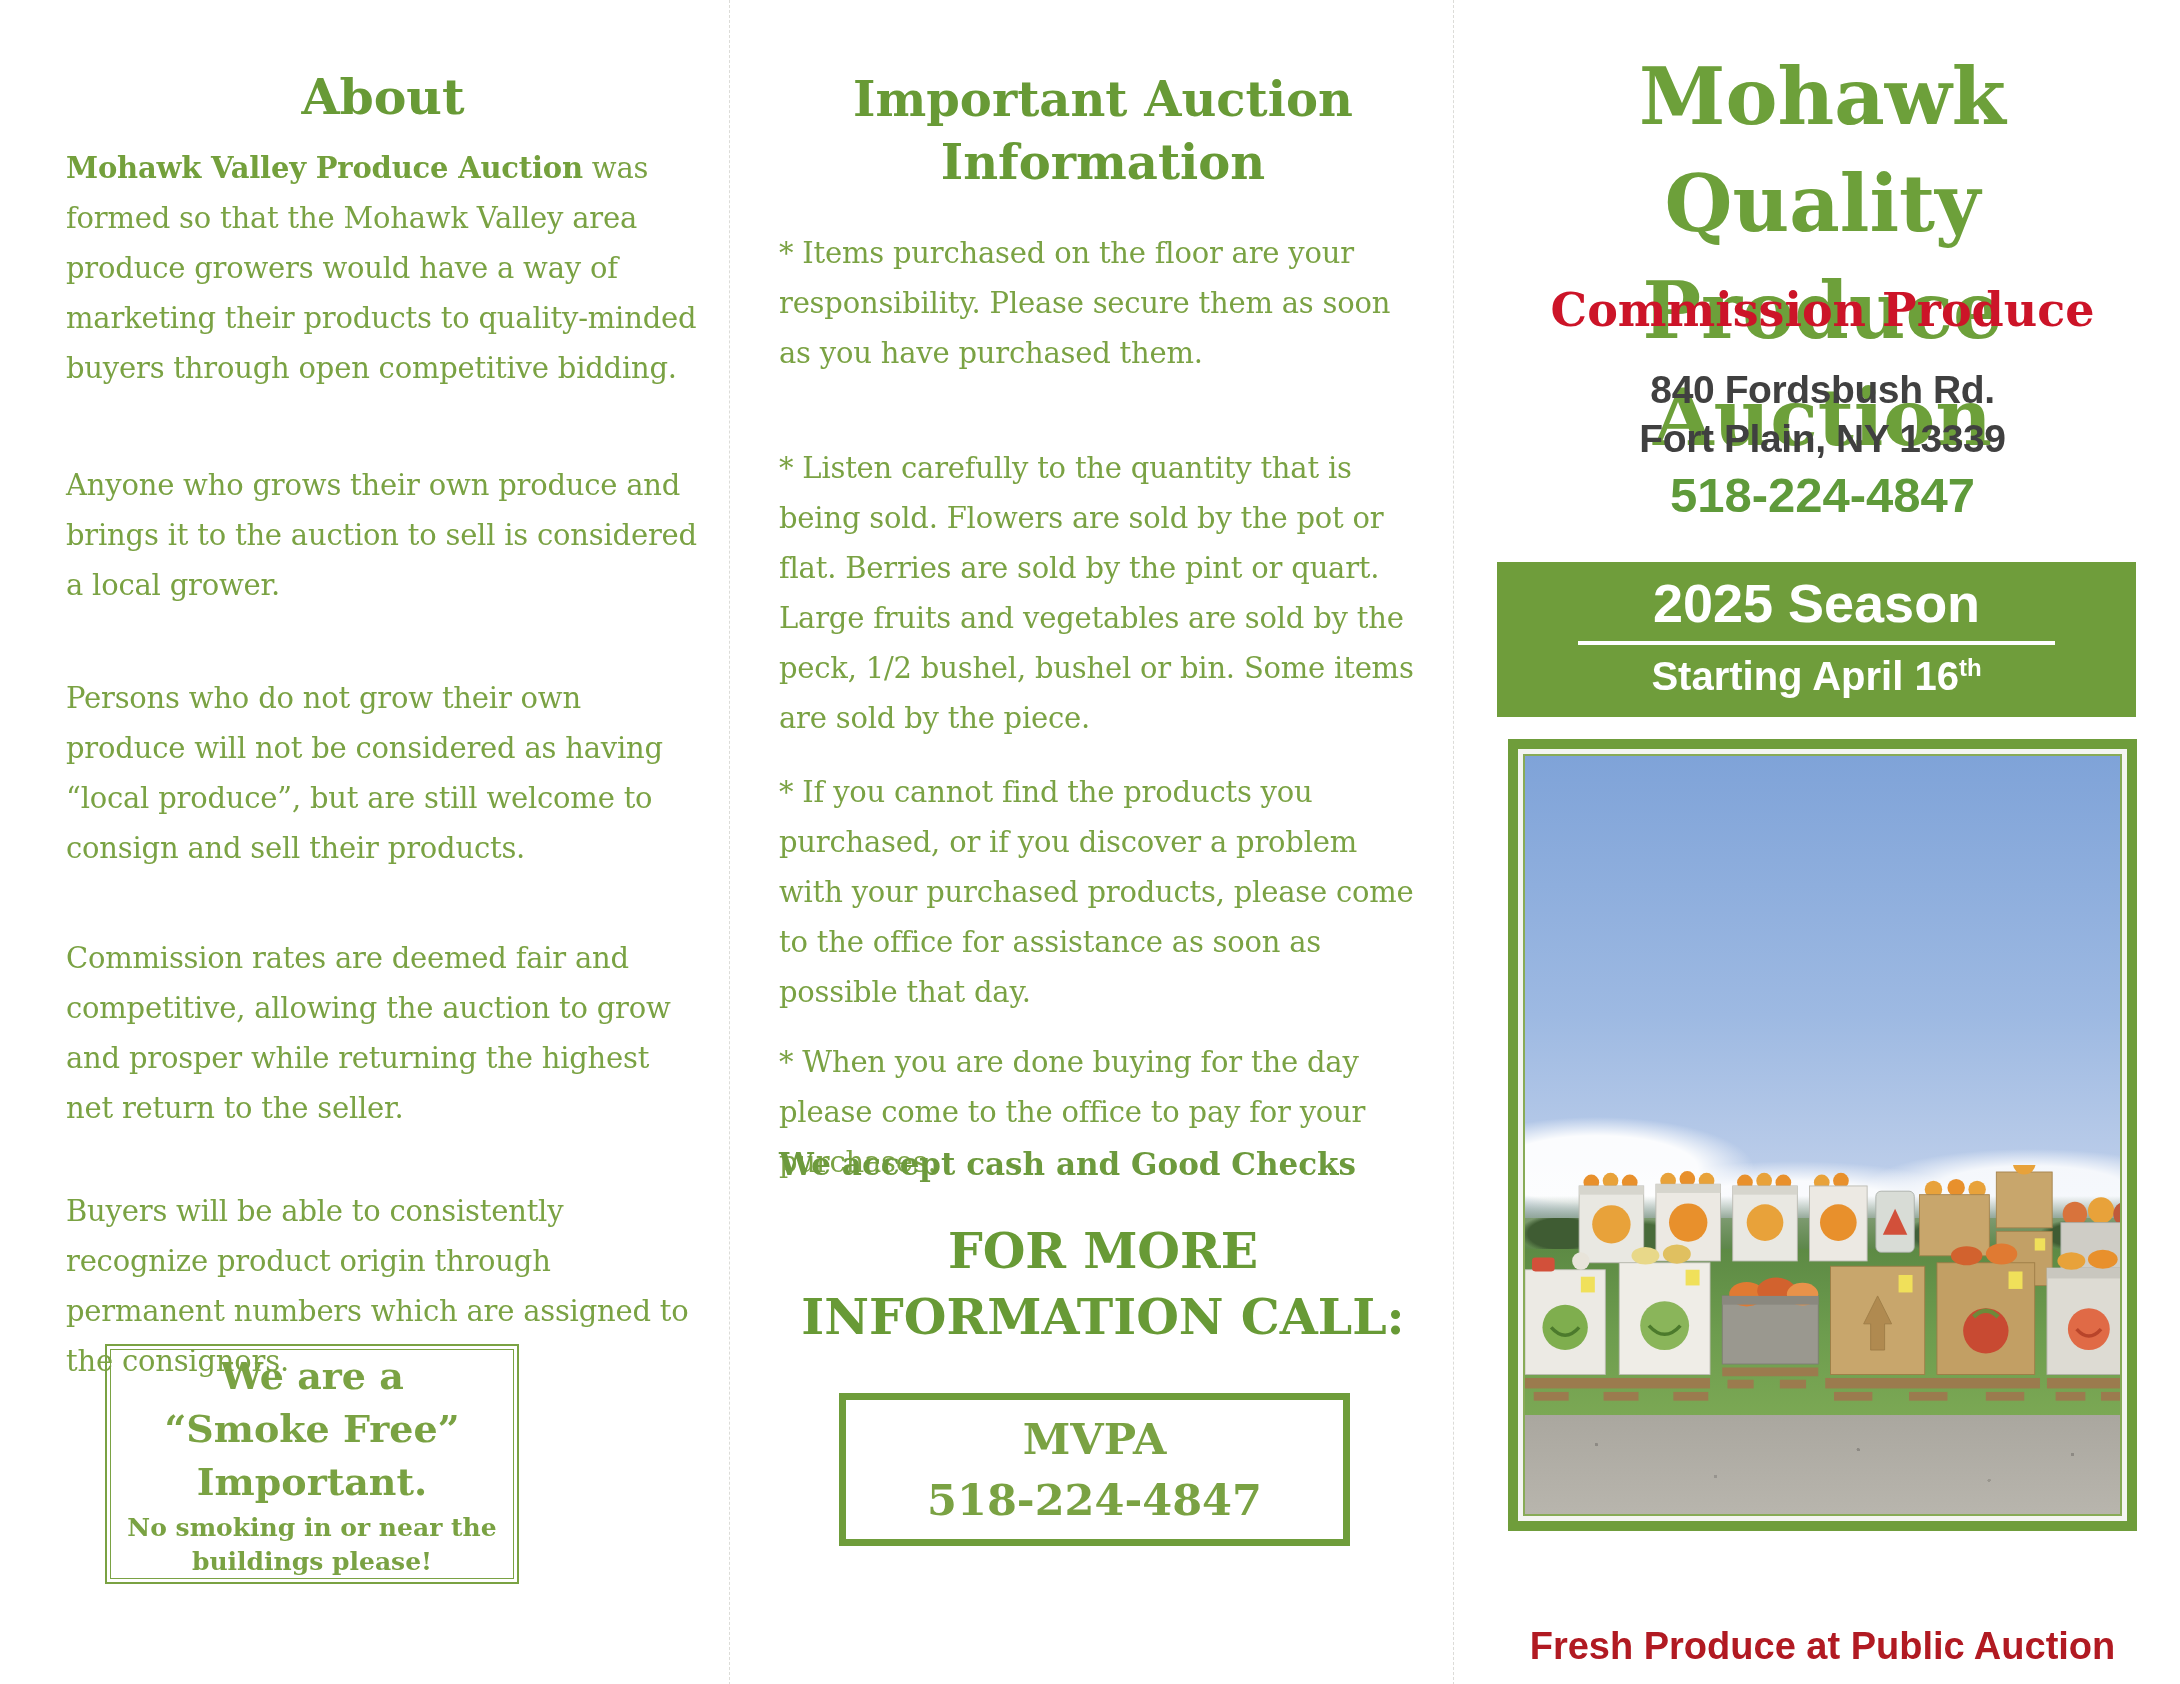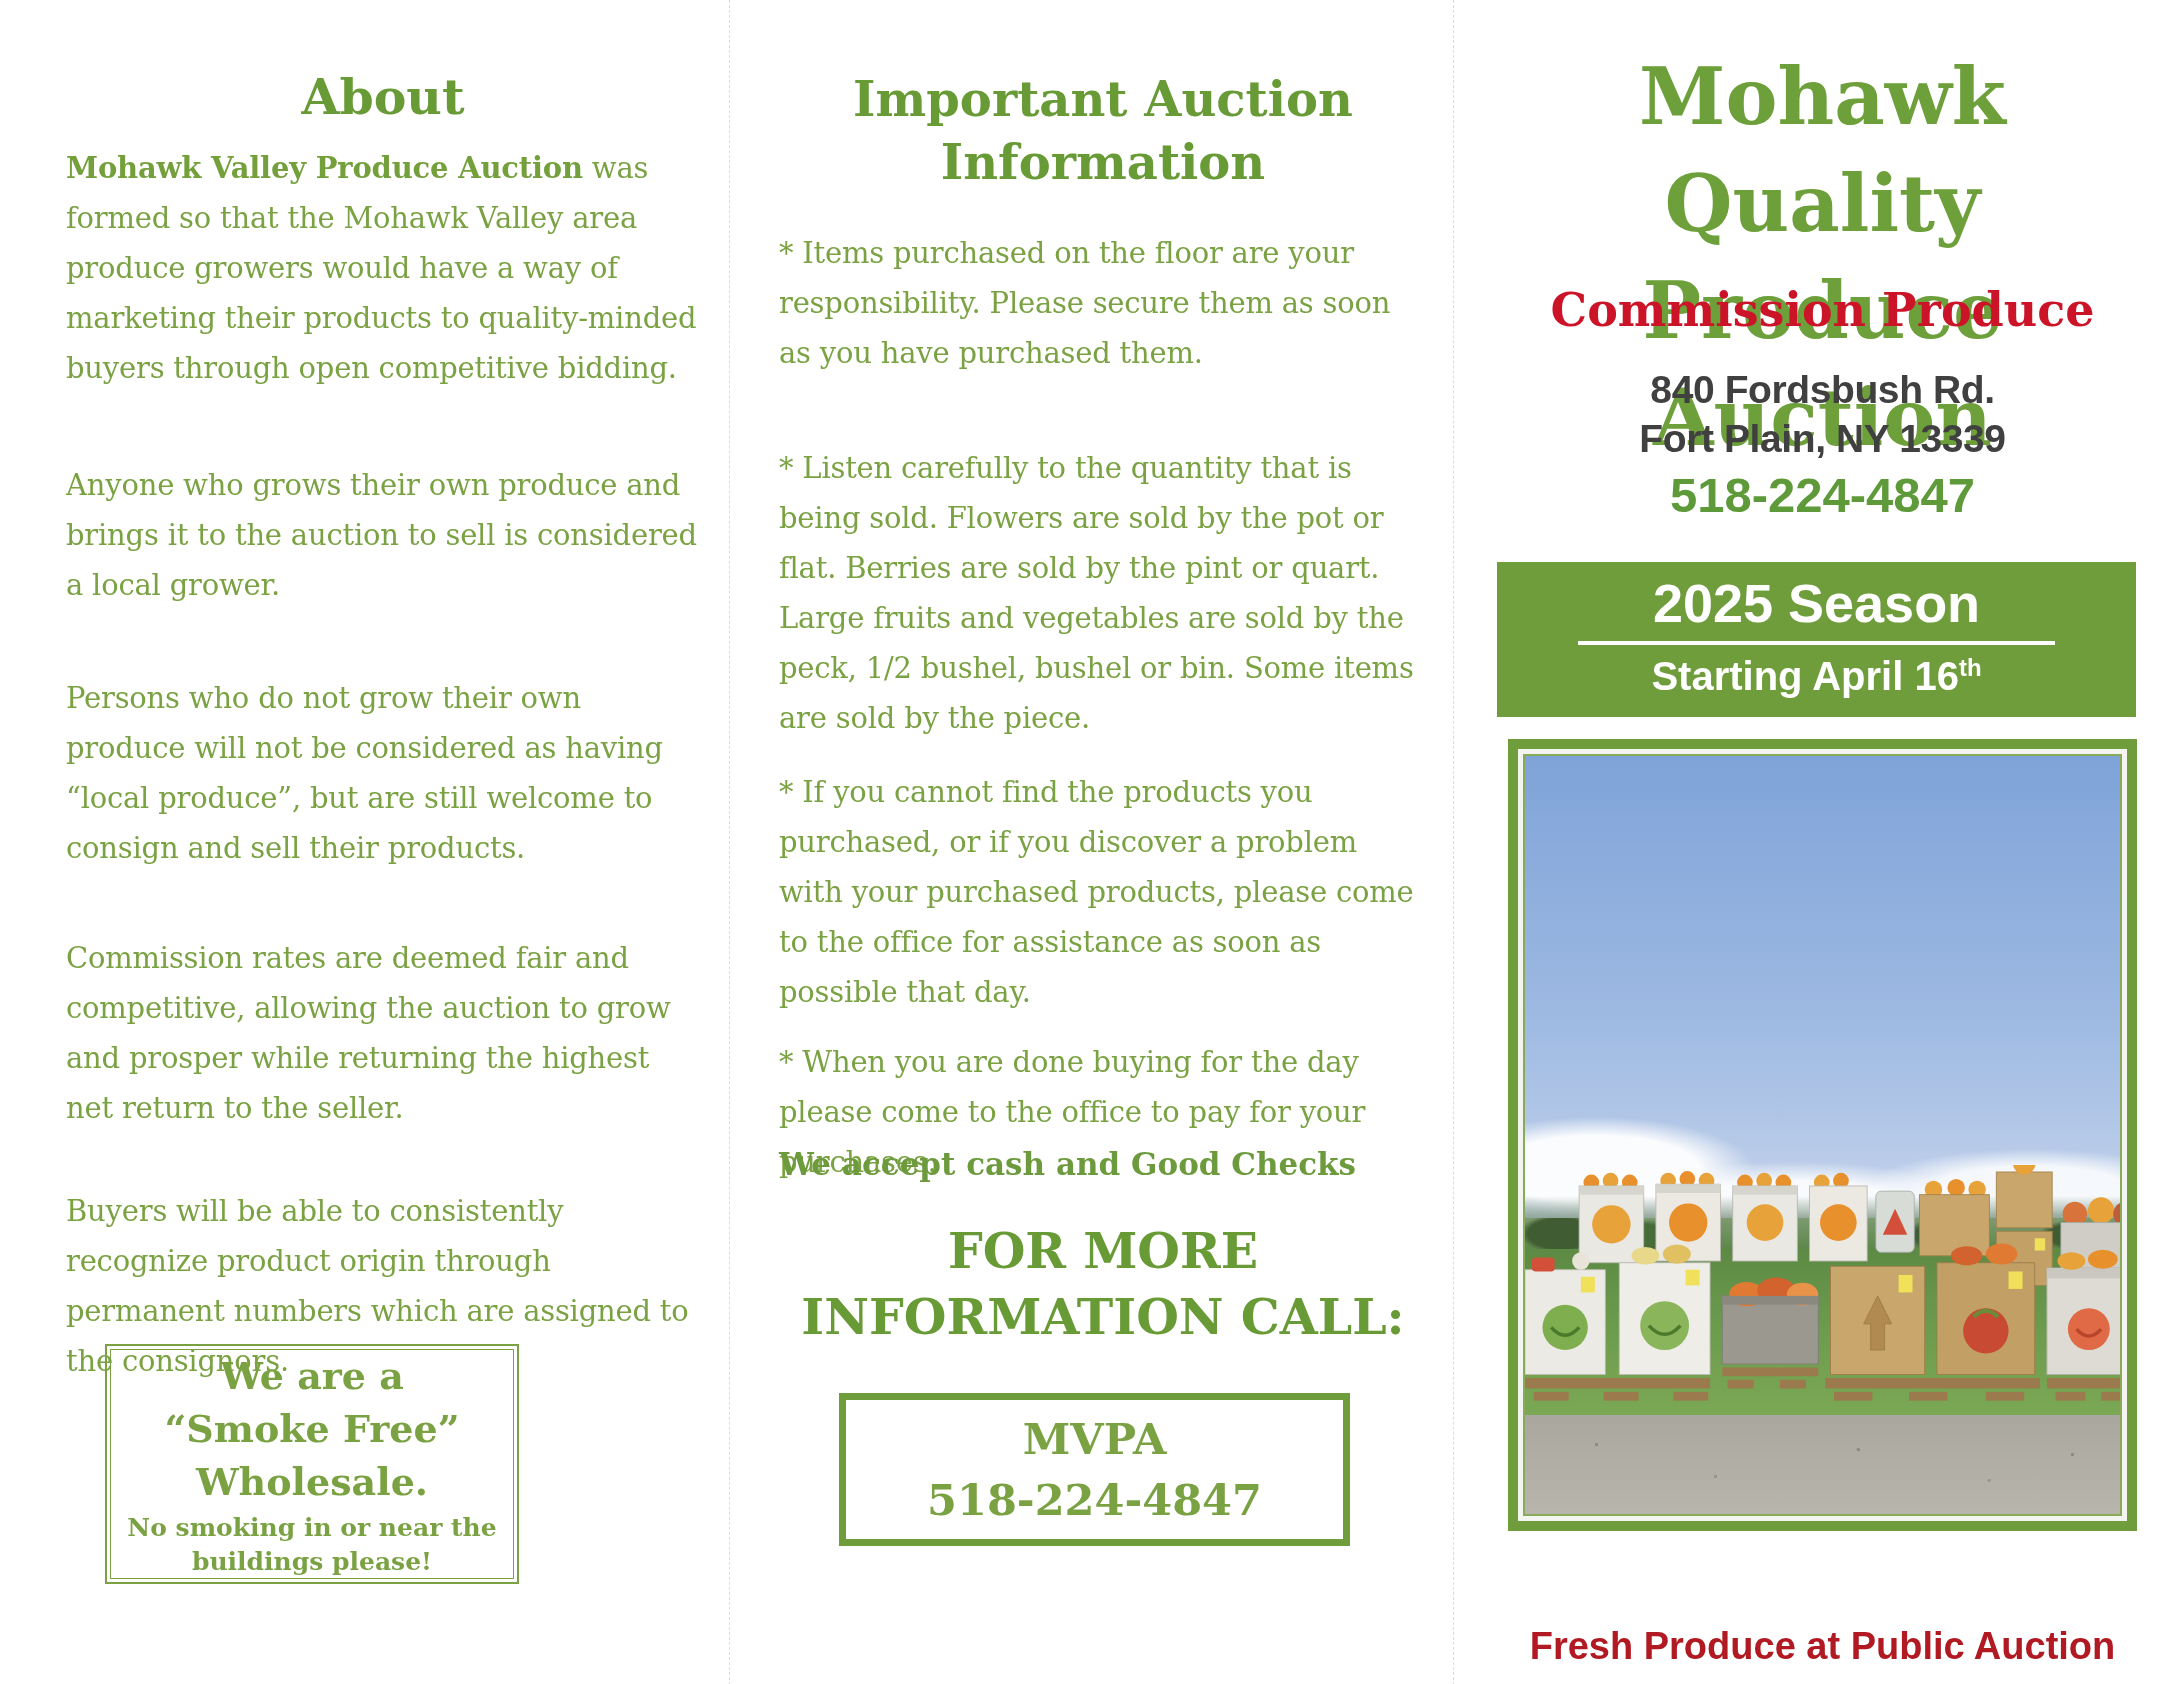--- a/index.html
+++ b/index.html
@@ -84,21 +84,21 @@
   <div class="abs green-body" style="left:66px;top:673px;width:632px;">Persons who do not grow their own produce will not be considered as having “local produce”, but are still welcome to consign and sell their products.</div>
 
   <div class="abs green-body" style="left:66px;top:933px;width:632px;">Commission rates are deemed fair and competitive, allowing the auction to grow and prosper while returning the highest net return to the seller.</div>
 
   <div class="abs green-body" style="left:66px;top:1186px;width:632px;">Buyers will be able to consistently recognize product origin through permanent numbers which are assigned to the consignors.</div>
 
   <div class="abs smoke-outer" style="left:105px;top:1344px;width:414px;height:240px;box-sizing:border-box;">
     <div class="smoke-inner">
       <div class="smoke-line">We are a</div>
       <div class="smoke-line">“Smoke Free”</div>
-      <div class="smoke-line">Wholesale.</div>
+      <div class="smoke-line">Important.</div>
       <div class="smoke-note">No smoking in or near the buildings please!</div>
     </div>
   </div>
 
   <div class="abs green-head" style="left:792px;top:68px;width:622px;font-size:48px;line-height:63px;">Important Auction Information</div>
 
   <div class="abs green-body" style="left:779px;top:228px;width:635px;">* Items purchased on the floor are your responsibility.  Please secure them as soon as you have purchased them.</div>
 
   <div class="abs green-body" style="left:779px;top:443px;width:635px;">* Listen carefully to the quantity that is being sold.  Flowers are sold by the pot or flat.  Berries are sold by the pint or quart.  Large fruits and vegetables are sold by the peck, 1/2 bushel, bushel or bin. Some items are sold by the piece.</div>
 

